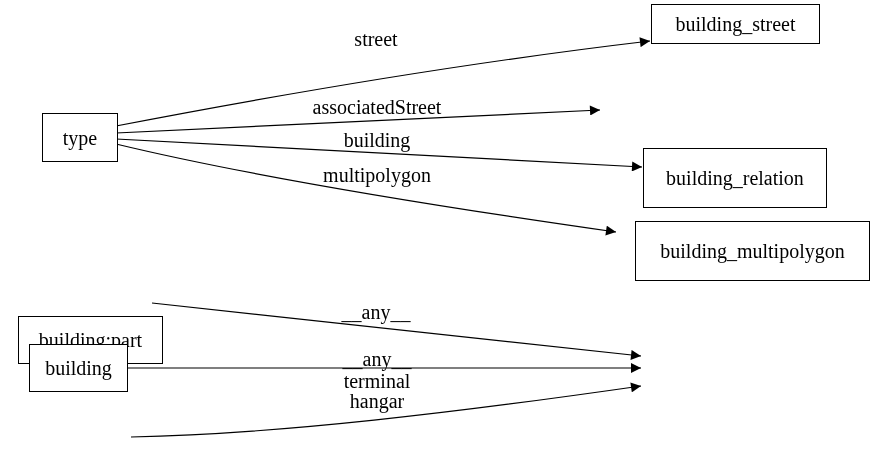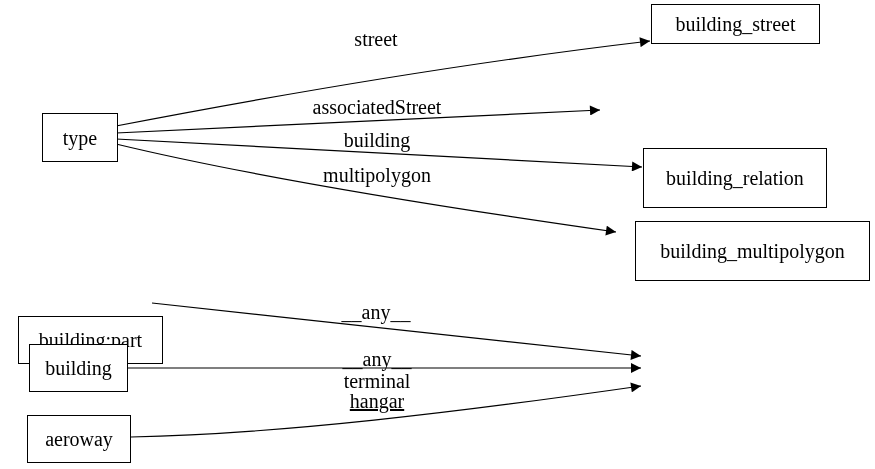--- a/index.html
+++ b/index.html
@@ -71,36 +71,33 @@
 
   <div class="node" style="left:42px; top:113px; width:76px; height:49px;justify-content:center;">
     <span>type</span>
   </div>
   <div class="node" style="left:18px; top:272px; width:145px; height:48px;margin-top:44px;">
     <span>building:part</span>
   </div>
   <div class="node" style="left:29px; top:344px; width:99px; height:48px;">
     <span>building</span>
   </div>
-  <div class="node" style="left:27px; top:415px; width:104px; height:48px;">
-    <span>aeroway</span>
-  </div>
 
   <div class="node" style="left:651px; top:4px; width:169px; height:40px;">
     <span>building_street</span>
   </div>
   <div class="node" style="left:643px; top:148px; width:184px; height:60px;">
     <span>building_relation</span>
   </div>
   <div class="node" style="left:635px; top:221px; width:235px; height:60px;">
     <span>building_multipolygon</span>
   </div>
 
   <span class="edge-label" style="left:376px; top:39px;">street</span>
   <span class="edge-label" style="left:377px; top:107px;">associatedStreet</span>
   <span class="edge-label" style="left:377px; top:140px;">building</span>
   <span class="edge-label" style="left:377px; top:175px;">multipolygon</span>
   <span class="edge-label" style="left:376px; top:312px;">__any__</span>
   <span class="edge-label" style="left:377px; top:359px;">__any__</span>
   <span class="edge-label" style="left:377px; top:381px;">terminal</span>
-  <span class="edge-label" style="left:377px; top:401px;text-decoration:underline;">hangar</span>
+  <span class="edge-label" style="left:377px; top:401px;">hangar</span>
 
 </div>
 
 </body></html>

